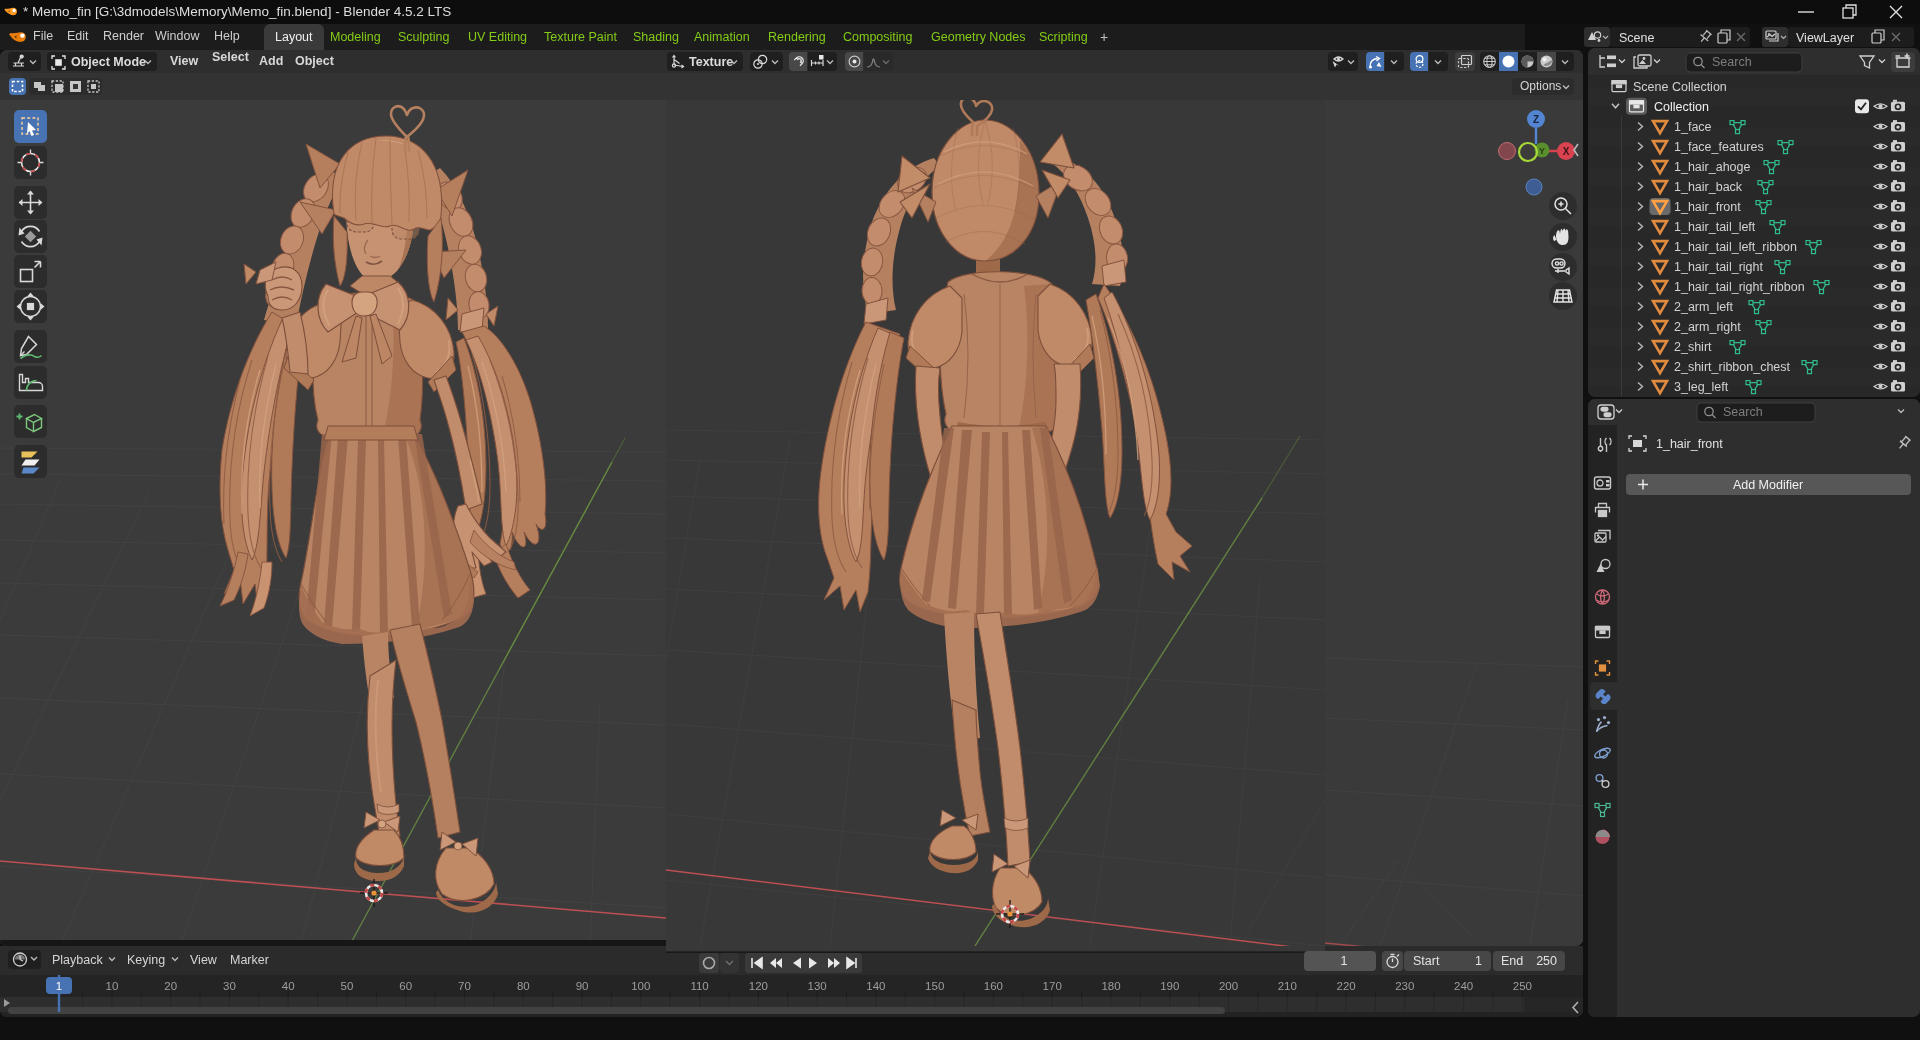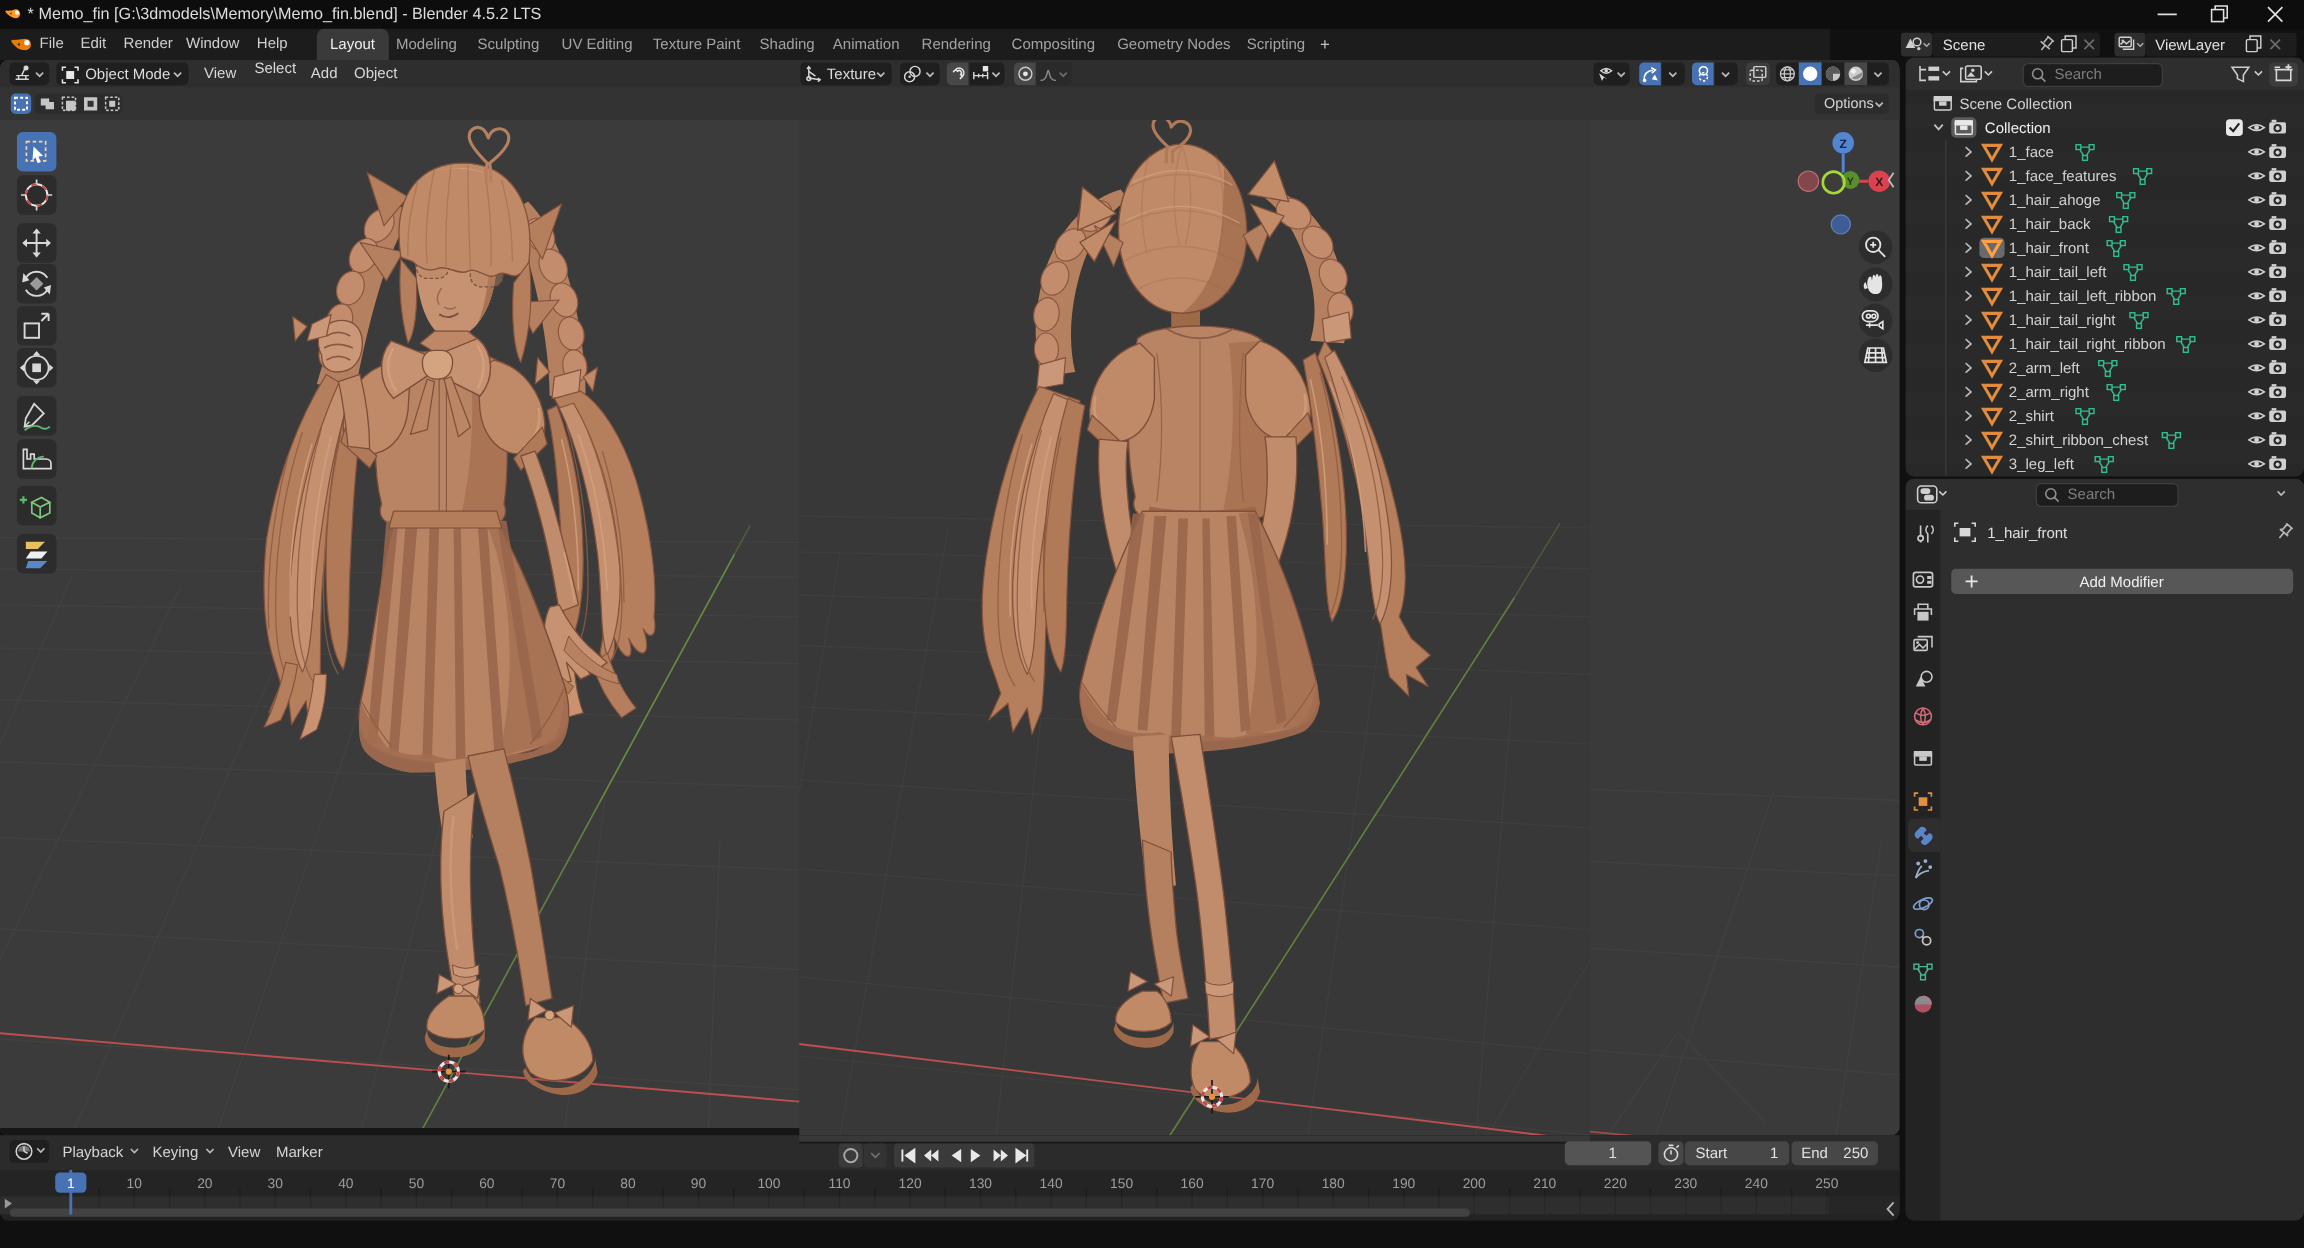--- a/index.html
+++ b/index.html
@@ -9,26 +9,26 @@
 #stage { position:relative; width:1920px; height:1040px; }
 
 
 #titlebar { left:0; top:0; width:1920px; height:24px; background:#0d0d0d; color:#dedede;
   font-size:12.5px; }
 #titletext { left:23px; top:4px; font-size:13.5px; }
 
 
 #topbar { left:0; top:24px; width:1525px; height:26px; background:#1c1c1c; color:#cfcfcf; font-size:12.5px; }
 .menuitem { top:5px; }
-.tab { top:0; height:26px; line-height:27px; padding:0 11px; color:#a3a3a3; border-radius:6px 6px 0 0; }
+.tab { top:0; height:26px; line-height:27px; padding:0 11px; color:#84cc16; border-radius:6px 6px 0 0; }
 .tab.active { background:#3a3a3a; color:#f0f0f0; }
 
 
 #viewport { left:0; top:50px; width:1583px; height:896px; background:#3a3a3a; border-radius:7px 7px 7px 7px; overflow:hidden;}
-#vpheader { left:0; top:0px; width:1791px; height:23px; background:#2e2e2e; color:#d8d8d8; font-size:12.5px;}
+#vpheader { left:0; top:0px; width:1791px; height:23px; background:#2e2e2e; color:#d8d8d8; font-size:12.5px;font-weight:bold;}
 #vptools  { left:0; top:23px; width:1717px; height:27px; background:#333333; }
 .ddbox { background:#1f1f1f; border-radius:4px; color:#dcdcdc; }
 
 
 #outliner { left:1588px; top:48px; width:332px; height:349px; background:#282828; border-radius:7px; overflow:hidden; color:#d2d2d2; font-size:12.5px;}
 #props { left:1588px; top:399px; width:332px; height:618px; background:#2e2e2e; border-radius:7px; overflow:hidden; color:#d8d8d8; font-size:12.5px;}
 
 
 #timeline { left:0; top:946px; width:1583px; height:71px; background:#2b2b2b; border-radius:0 0 7px 7px; overflow:hidden; color:#c8c8c8; font-size:12.5px; }
 

